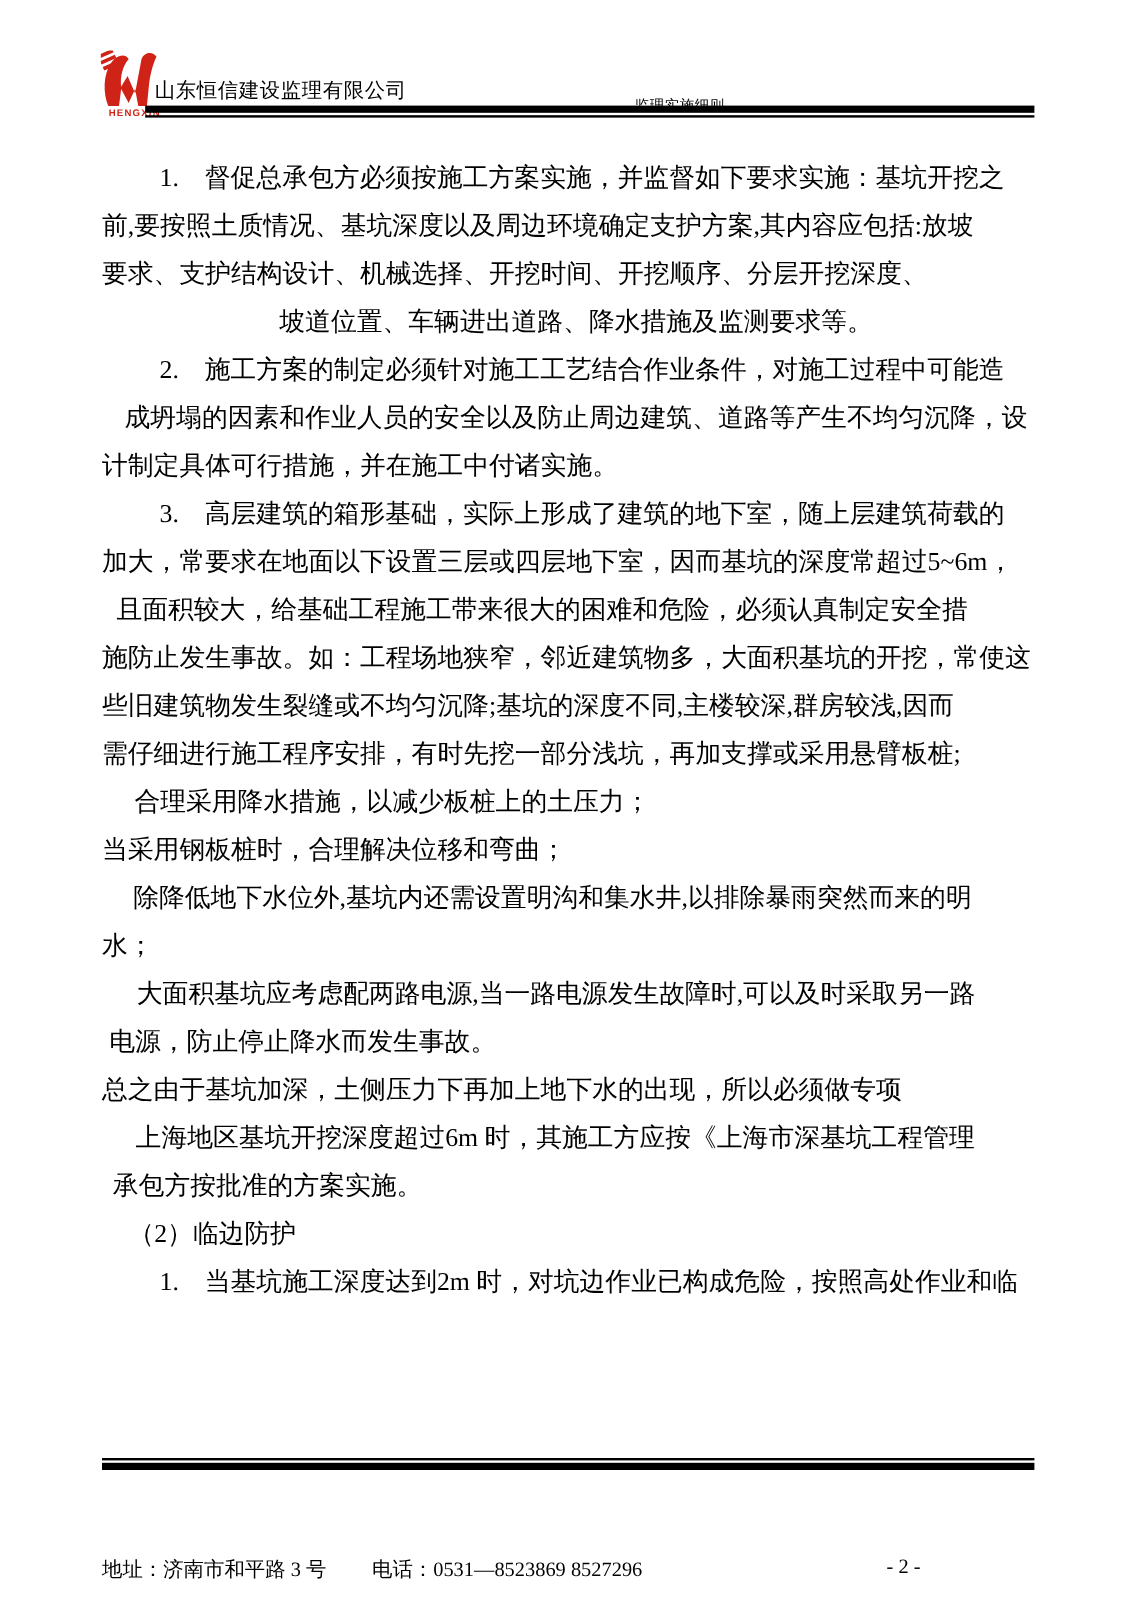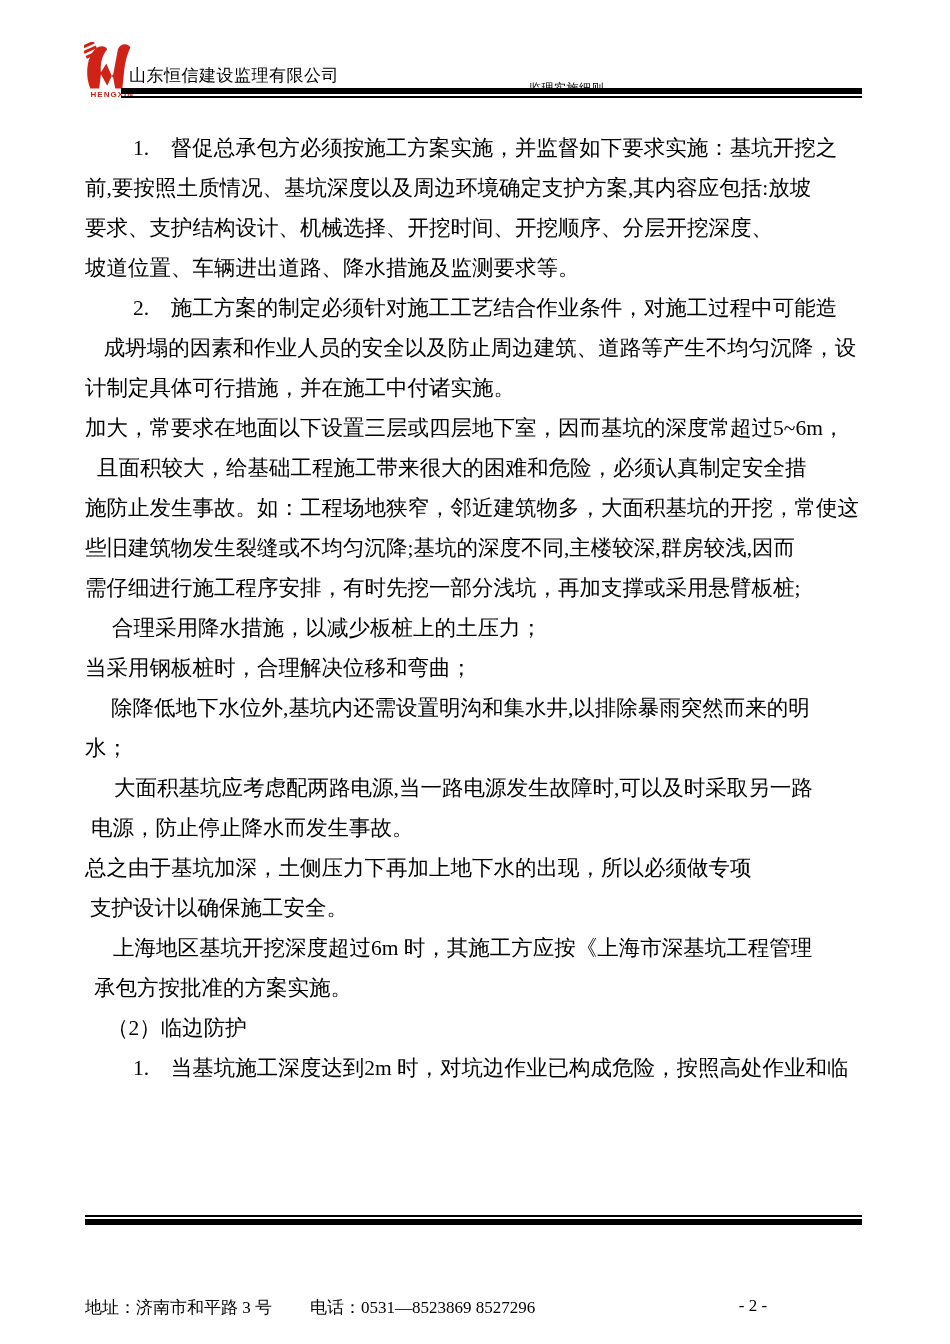--- a/index.html
+++ b/index.html
@@ -85,37 +85,37 @@
   </div>
 
   <div class="company-name">山东恒信建设监理有限公司</div>
   <div class="doc-title">监理实施细则</div>
   <div class="header-rule"></div>
 
   <div class="doc-body">
       <div class="line" style="margin-left: 48px;">1.　督促总承包方必须按施工方案实施，并监督如下要求实施：基坑开挖之</div>
       <div class="line" style="margin-left: 0px;">前,要按照土质情况、基坑深度以及周边环境确定支护方案,其内容应包括:放坡</div>
       <div class="line" style="margin-left: 0px;">要求、支护结构设计、机械选择、开挖时间、开挖顺序、分层开挖深度、</div>
-      <div class="line" style="margin-left: 0px;">坡道位置、车辆进出道路、降水措施及监测要求等。</div>
+      <div class="line" style="margin-left: 0px; text-align: center;">坡道位置、车辆进出道路、降水措施及监测要求等。</div>
       <div class="line" style="margin-left: 48px;">2.　施工方案的制定必须针对施工工艺结合作业条件，对施工过程中可能造</div>
       <div class="line" style="margin-left: 0px; text-align: center;">成坍塌的因素和作业人员的安全以及防止周边建筑、道路等产生不均匀沉降，设</div>
       <div class="line" style="margin-left: 0px;">计制定具体可行措施，并在施工中付诸实施。</div>
+      <div class="line" style="margin-left: 48px;">3.　高层建筑的箱形基础，实际上形成了建筑的地下室，随上层建筑荷载的</div>
       <div class="line" style="margin-left: 0px;">加大，常要求在地面以下设置三层或四层地下室，因而基坑的深度常超过5~6m，</div>
       <div class="line" style="margin-left: 12px;">且面积较大，给基础工程施工带来很大的困难和危险，必须认真制定安全措</div>
       <div class="line" style="margin-left: 0px;">施防止发生事故。如：工程场地狭窄，邻近建筑物多，大面积基坑的开挖，常使这</div>
       <div class="line" style="margin-left: 0px;">些旧建筑物发生裂缝或不均匀沉降;基坑的深度不同,主楼较深,群房较浅,因而</div>
       <div class="line" style="margin-left: 0px;">需仔细进行施工程序安排，有时先挖一部分浅坑，再加支撑或采用悬臂板桩;</div>
       <div class="line" style="margin-left: 27px;">合理采用降水措施，以减少板桩上的土压力；</div>
       <div class="line" style="">当采用钢板桩时，合理解决位移和弯曲；</div>
       <div class="line" style="margin-left: 26px;">除降低地下水位外,基坑内还需设置明沟和集水井,以排除暴雨突然而来的明</div>
       <div class="line" style="margin-left: 0px;">水；</div>
       <div class="line" style="margin-left: 29px;">大面积基坑应考虑配两路电源,当一路电源发生故障时,可以及时采取另一路</div>
       <div class="line" style="margin-left: 6px;">电源，防止停止降水而发生事故。</div>
       <div class="line" style="margin-left: 0px;">总之由于基坑加深，土侧压力下再加上地下水的出现，所以必须做专项</div>
-      <div class="line" style="margin-left: 5px;">支护设计以确保施工安全。</div>
       <div class="line" style="margin-left: 28px;">上海地区基坑开挖深度超过6m 时，其施工方应按《上海市深基坑工程管理</div>
       <div class="line" style="margin-left: 9px;">承包方按批准的方案实施。</div>
       <div class="line" style="margin-left: 22px;">（2）临边防护</div>
       <div class="line" style="margin-left: 48px;">1.　当基坑施工深度达到2m 时，对坑边作业已构成危险，按照高处作业和临</div>
     </div>
 
   <div class="footer-rule"></div>
   <div class="footer-text footer-address">地址：济南市和平路 3 号</div>
   <div class="footer-text footer-phone">电话：0531—8523869  8527296</div>
   <div class="footer-text footer-pagenum">- 2 -</div>

